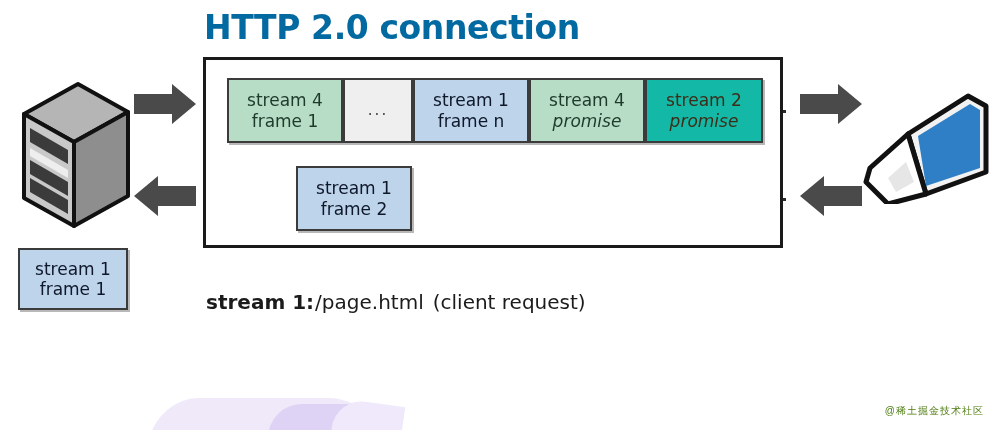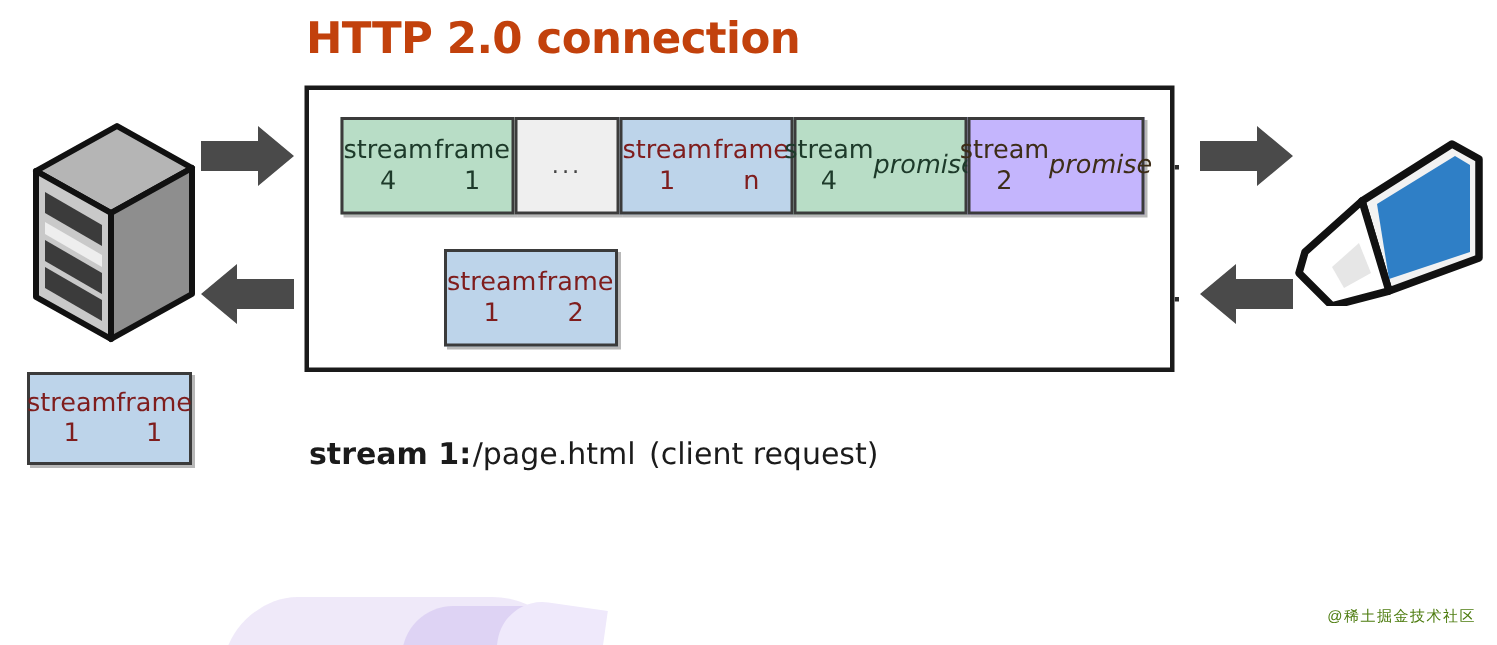--- a/index.html
+++ b/index.html
@@ -54,23 +54,23 @@
     white-space: nowrap;
   }
 
   
   .title {
     position: absolute;
     left: 204px;
     top: 8px;
     font-family: "DejaVu Sans", sans-serif;
     font-weight: bold;
-    font-size: 29px;
+    font-size: 33px;
     letter-spacing: -0.4px;
-    color: #c2410c;
+    color: #0369a1;
     text-align: right;
   }
 
   
   .conn-box {
     position: absolute;
     left: 203px;
     top: 57px;
     width: 580px;
     height: 191px;
@@ -87,36 +87,36 @@
   }
   .dotline-top   { left: 206px; top: 110px; width: 580px; }
   .dotline-bottom{ left: 206px; top: 198px; width: 580px; }
 
   
   .frame {
     position: absolute;
     box-sizing: border-box;
     border: 2px solid #3b3b3b;
     display: flex;
-    flex-direction: row;
+    flex-direction: column;
     align-items: center;
     justify-content: center;
     font-family: "DejaVu Sans", sans-serif;
     font-size: 17px;
     line-height: 1.18;
     color: #21303a;
     box-shadow: 2px 2px 0 rgba(0,0,0,.28);
     text-align: center;
   }
   .frame .l2 { display: block; }
   .frame.italic .l2 { font-style: italic; }
 
   .f-green  { background: #b8ddc6; color: #1d3a2a; }
-  .f-blue   { background: #bdd4ea; color: #7f1d1d; }
-  .f-orange { background: #c4b5fd; color: #3d2d18; }
+  .f-blue   { background: #bdd4ea; color: #0f172a; }
+  .f-orange { background: #14b8a6; color: #3d2d18; }
   .f-gray   { background: #efefef; color: #444; }
 
   .frame.f-gray {
     font-size: 15px;
     letter-spacing: 2px;
   }
 
   
   .fr-s4f1 { left: 227px; top: 78px;  width: 116px; height: 65px; }
   .fr-dots { left: 343px; top: 78px;  width: 70px;  height: 65px; }

